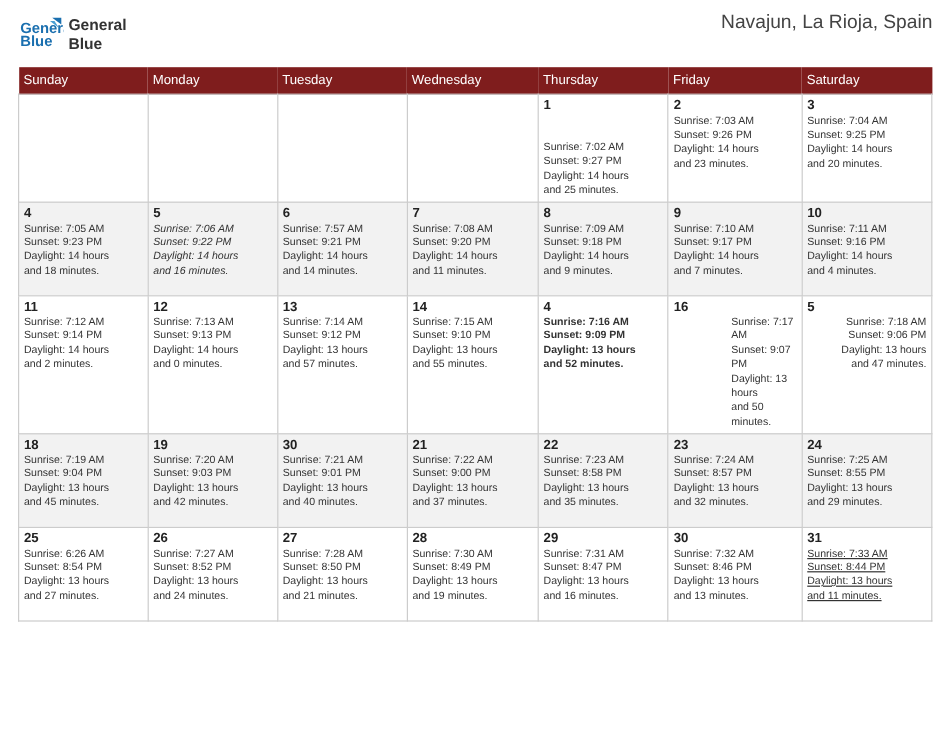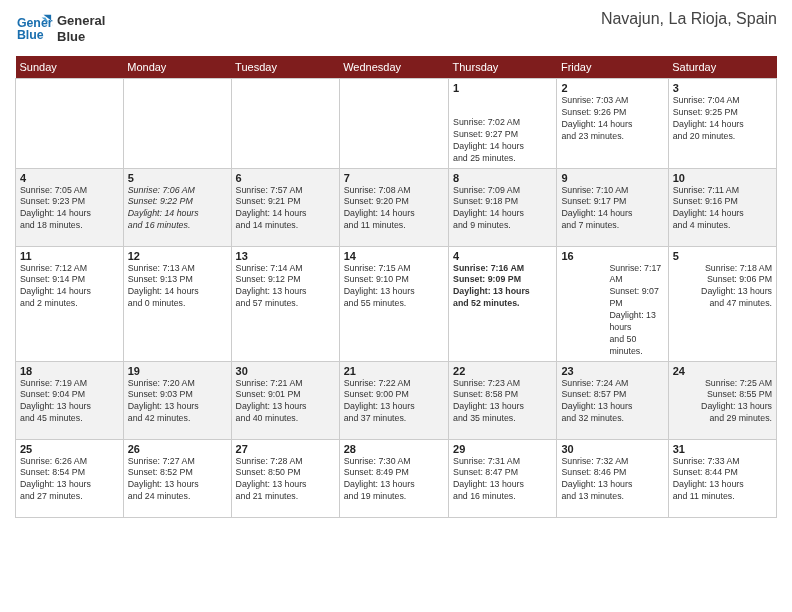--- a/index.html
+++ b/index.html
@@ -292,21 +292,21 @@
           </td>
           <td>
             <span class="day-num">23</span>
             <div class="day-info" style="white-space: pre-line;">Sunrise: 7:24 AM
 Sunset: 8:57 PM
 Daylight: 13 hours
 and 32 minutes.</div>
           </td>
           <td>
             <span class="day-num">24</span>
-            <div class="day-info" style="white-space: pre-line; text-align: right;">Sunrise: 7:25 AM
+            <div class="day-info" style="white-space: pre-line;">Sunrise: 7:25 AM
 Sunset: 8:55 PM
 Daylight: 13 hours
 and 29 minutes.</div>
           </td>
         </tr>
         <tr>
           <td>
             <span class="day-num">25</span>
             <div class="day-info" style="white-space: pre-line;">Sunrise: 6:26 AM
 Sunset: 8:54 PM
@@ -343,21 +343,21 @@
           </td>
           <td>
             <span class="day-num">30</span>
             <div class="day-info" style="white-space: pre-line;">Sunrise: 7:32 AM
 Sunset: 8:46 PM
 Daylight: 13 hours
 and 13 minutes.</div>
           </td>
           <td>
             <span class="day-num">31</span>
-            <div class="day-info" style="white-space: pre-line;">Sunrise: 7:33 AM
+            <div class="day-info" style="white-space: pre-line; text-decoration: underline;">Sunrise: 7:33 AM
 Sunset: 8:44 PM
 Daylight: 13 hours
 and 11 minutes.</div>
           </td>
         </tr>
       </tbody>
   </table>
 </div>
 
 </body></html>

